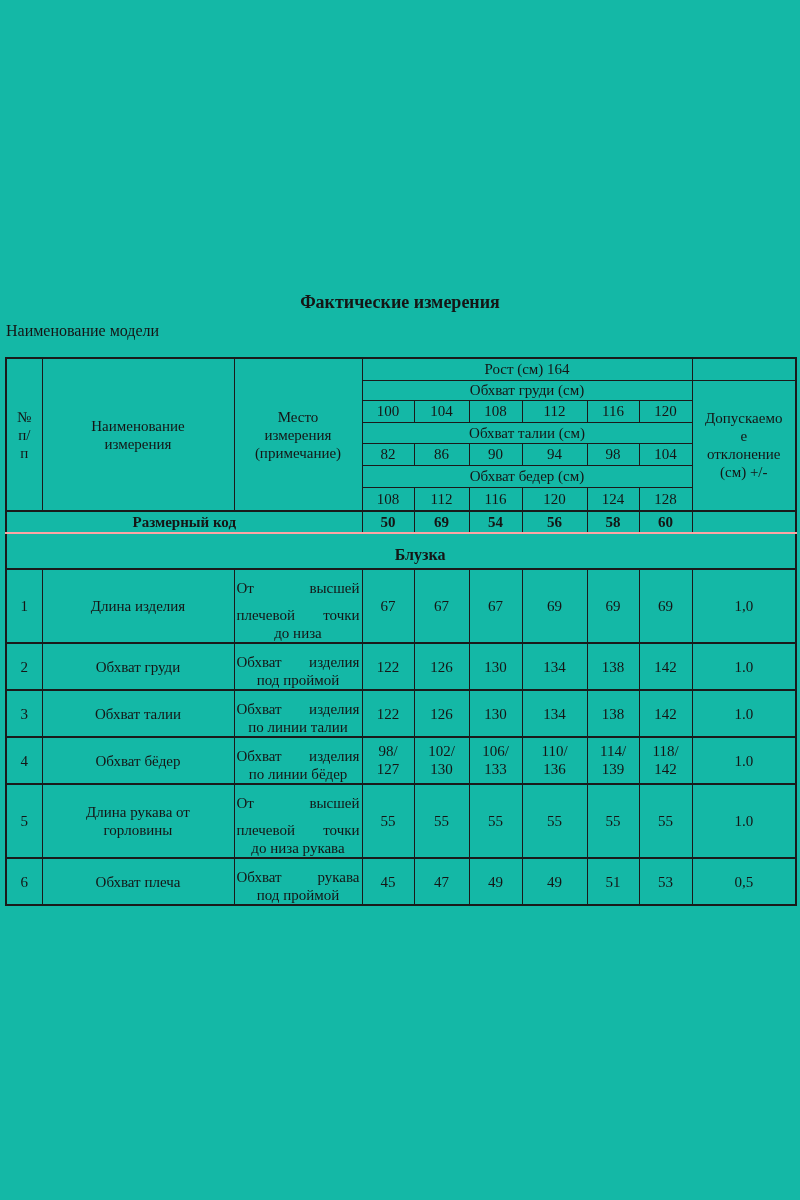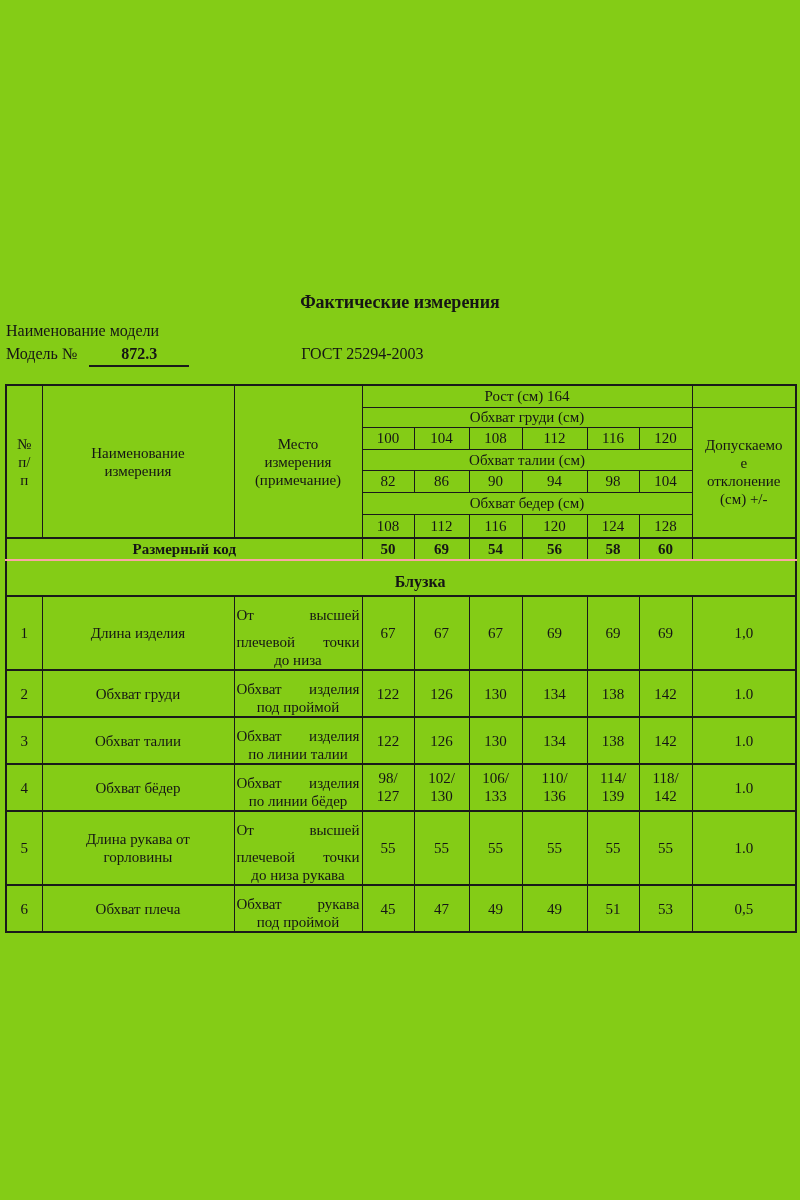--- a/index.html
+++ b/index.html
@@ -1,21 +1,21 @@
 <!DOCTYPE html>
 <html><head>
 <meta charset="utf-8">
 <style>
   html, body { margin: 0; padding: 0; }
   body { background: #e8e8e8; }
   .page {
     position: relative;
     width: 800px;
     height: 1200px;
-    background: #84cc16;
+    background: #14b8a6;
     color: #151515;
     font-family: "Liberation Serif", "DejaVu Serif", serif;
     overflow: hidden;
   }
   .doc-title {
     padding-top: 291px;
     text-align: center;
     font-size: 18px;
     font-weight: bold;
     line-height: 22px;
@@ -107,23 +107,20 @@
 </style>
 </head>
 <body>
 
 <div class="page">
 
   <div class="doc-title">Фактические измерения</div>
 
   <div class="model-label">Наименование модели</div>
 
-  <div class="model-line">
-    <span>Модель №</span><span class="model-no-value">872.3</span><span class="gost">ГОСТ 25294-2003</span>
-  </div>
 
   <table class="meas">
     <colgroup>
       <col style="width:36px">
         <col style="width:192px">
         <col style="width:128px">
       <col style="width:52px">
         <col style="width:55px">
         <col style="width:53px">
       <col style="width:65px">

